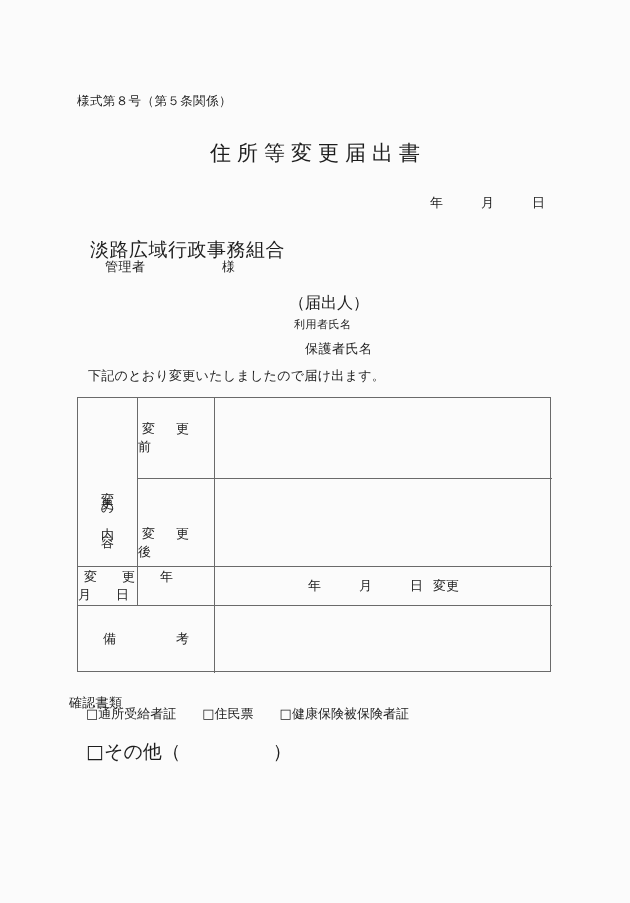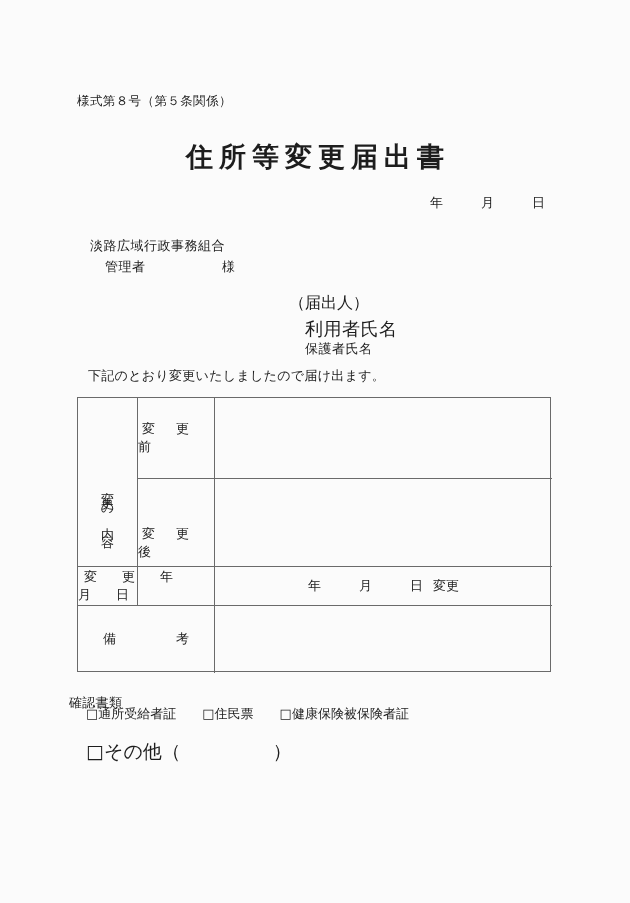--- a/index.html
+++ b/index.html
@@ -33,39 +33,39 @@
     font-size: 12.5px;
     letter-spacing: 0.4px;
     text-align: center;
   }
 
   .doc-title {
     left: 0;
     right: 0;
     top: 139px;
     text-align: center;
-    font-size: 27px;
+    font-size: 21px;
     letter-spacing: 6px;
     text-indent: 6px;
-    font-weight: 700;
+    font-weight: 400;
     white-space: nowrap;
   }
 
   .date-line {
     left: 430px;
     top: 194px;
     font-size: 13px;
   }
   .date-line .gap { display: inline-block; width: 38px; }
 
   
   .addressee-org {
     left: 90px;
     top: 237px;
-    font-size: 13px;
+    font-size: 19px;
     letter-spacing: 0.5px;
   }
   .addressee-role {
     left: 105px;
     top: 258px;
     font-size: 13px;
     letter-spacing: 0.5px;
   }
   .addressee-honorific {
     left: 222px;
@@ -73,23 +73,23 @@
     font-size: 13px;
   }
 
   
   .submitter-label {
     left: 289px;
     top: 293px;
     font-size: 16px;
   }
   .submitter-user {
-    left: 305px;
+    left: 294px;
     top: 317px;
-    font-size: 18px;
+    font-size: 11px;
     letter-spacing: 0.5px;
   }
   .submitter-guardian {
     left: 305px;
     top: 340px;
     font-size: 13px;
     letter-spacing: 0.5px;
   }
 
   

